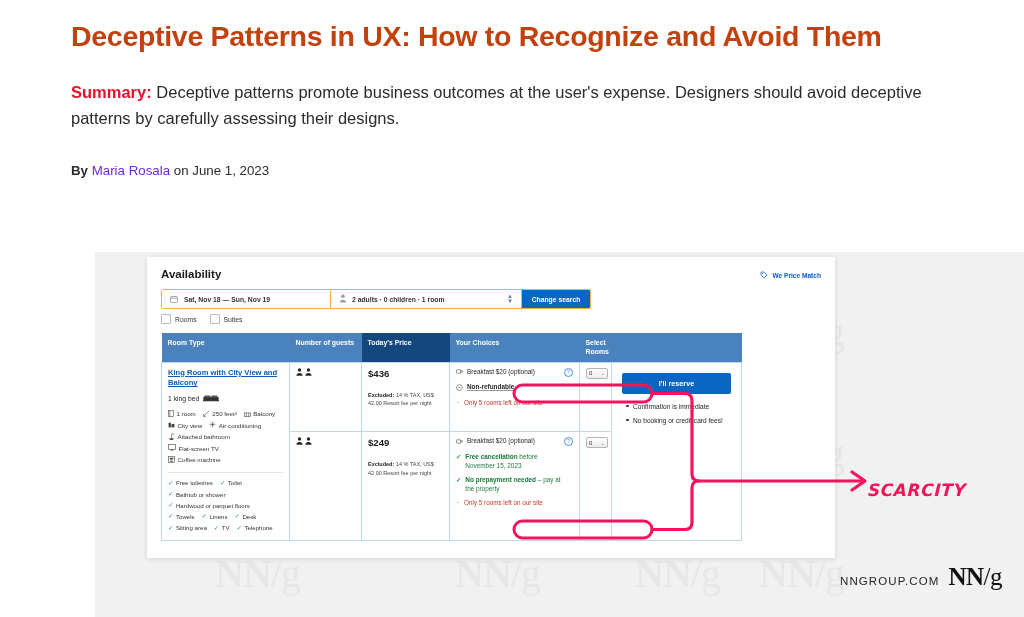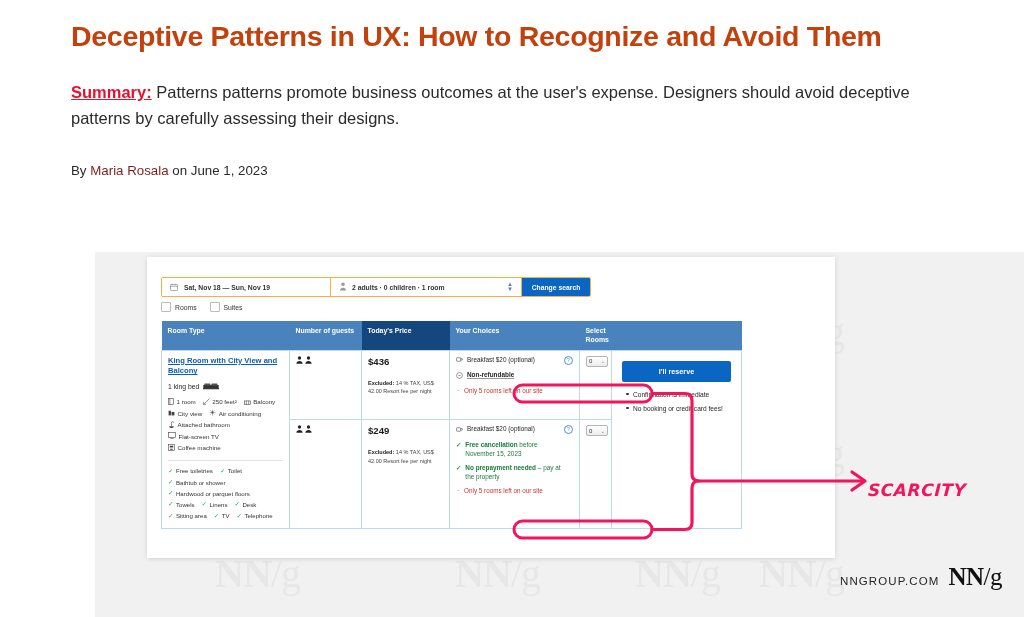--- a/index.html
+++ b/index.html
@@ -34,30 +34,29 @@
   .summary {
     font-size: 16.5px;
     line-height: 1.62;
     color: #2b2b2b;
     margin: 0 0 28px 0;
     max-width: 885px;
   }
   .summary-label {
     color: #e8112d;
     font-weight: bold;
-    text-decoration: underline;
   }
   .meta-line {
     font-size: 13.3px;
     color: #2b2b2b;
     line-height: 1.72;
   }
-  .meta-label { font-weight: normal; }
+  .meta-label { font-weight: bold; }
   .meta-link {
-    color: #7f1d1d;
+    color: #6d28d9;
     text-decoration: none;
   }
 
   
   .figure-band {
     position: absolute;
     left: 95px;
     top: 252px;
     width: 929px;
     height: 365px;
@@ -393,21 +392,21 @@
     transform: skewX(-3deg);
   }
 </style>
 </head>
 <body>
 
 <div class="article">
   <h1 class="page-title">Deceptive Patterns in UX: How to Recognize and Avoid Them</h1>
 
   <p class="summary">
-    <span class="summary-label">Summary:</span><span> Patterns patterns promote business outcomes at the user's expense. Designers should avoid deceptive patterns by carefully assessing their designs.</span>
+    <span class="summary-label">Summary:</span><span> Deceptive patterns promote business outcomes at the user's expense. Designers should avoid deceptive patterns by carefully assessing their designs.</span>
   </p>
 
   <div class="meta-line">
     <span class="meta-label">By</span>
     <a class="meta-link" href="#">Maria Rosala</a><span> on </span><span>June 1, 2023</span>
   </div>
 
 </div>
 
 <div class="figure-band">
@@ -415,20 +414,32 @@
   <div class="wm" style="left:664px; top:56px;">NN<span class="sl">/g</span></div>
   <div class="wm" style="left:664px; top:178px;">NN<span class="sl">/g</span></div>
   <div class="wm" style="left:664px; top:298px;">NN<span class="sl">/g</span></div>
   <div class="wm" style="left:120px; top:298px;">NN<span class="sl">/g</span></div>
   <div class="wm" style="left:360px; top:298px;">NN<span class="sl">/g</span></div>
   <div class="wm" style="left:540px; top:298px;">NN<span class="sl">/g</span></div>
 
   <div class="shot">
     <div class="shot-inner">
 
+      <div class="avail-row">
+        <h2 class="avail-title">Availability</h2>
+        <div class="price-match">
+          <span>
+            <svg width="8" height="8" viewBox="0 0 16 16">
+                <path d="M2 2h6l6 6-6 6-6-6V2z" fill="none" stroke="#0a5ad6" stroke-width="1.4"></path>
+                <circle cx="5" cy="5" r="1.1" fill="#0a5ad6"></circle>
+              </svg>
+          </span>
+          <span>We Price Match</span>
+        </div>
+      </div>
 
       <div class="searchbar">
         <div class="sb-date">
           <span>
             <svg width="8" height="8" viewBox="0 0 16 16">
                 <rect x="1" y="3" width="14" height="12" rx="1.5" fill="none" stroke="#8a8a8a" stroke-width="1.4"></rect>
                 <path d="M1 6.5h14" stroke="#8a8a8a" stroke-width="1.4"></path>
                 <path d="M4.5 1.5v3M11.5 1.5v3" stroke="#8a8a8a" stroke-width="1.4"></path>
               </svg>
           </span>

